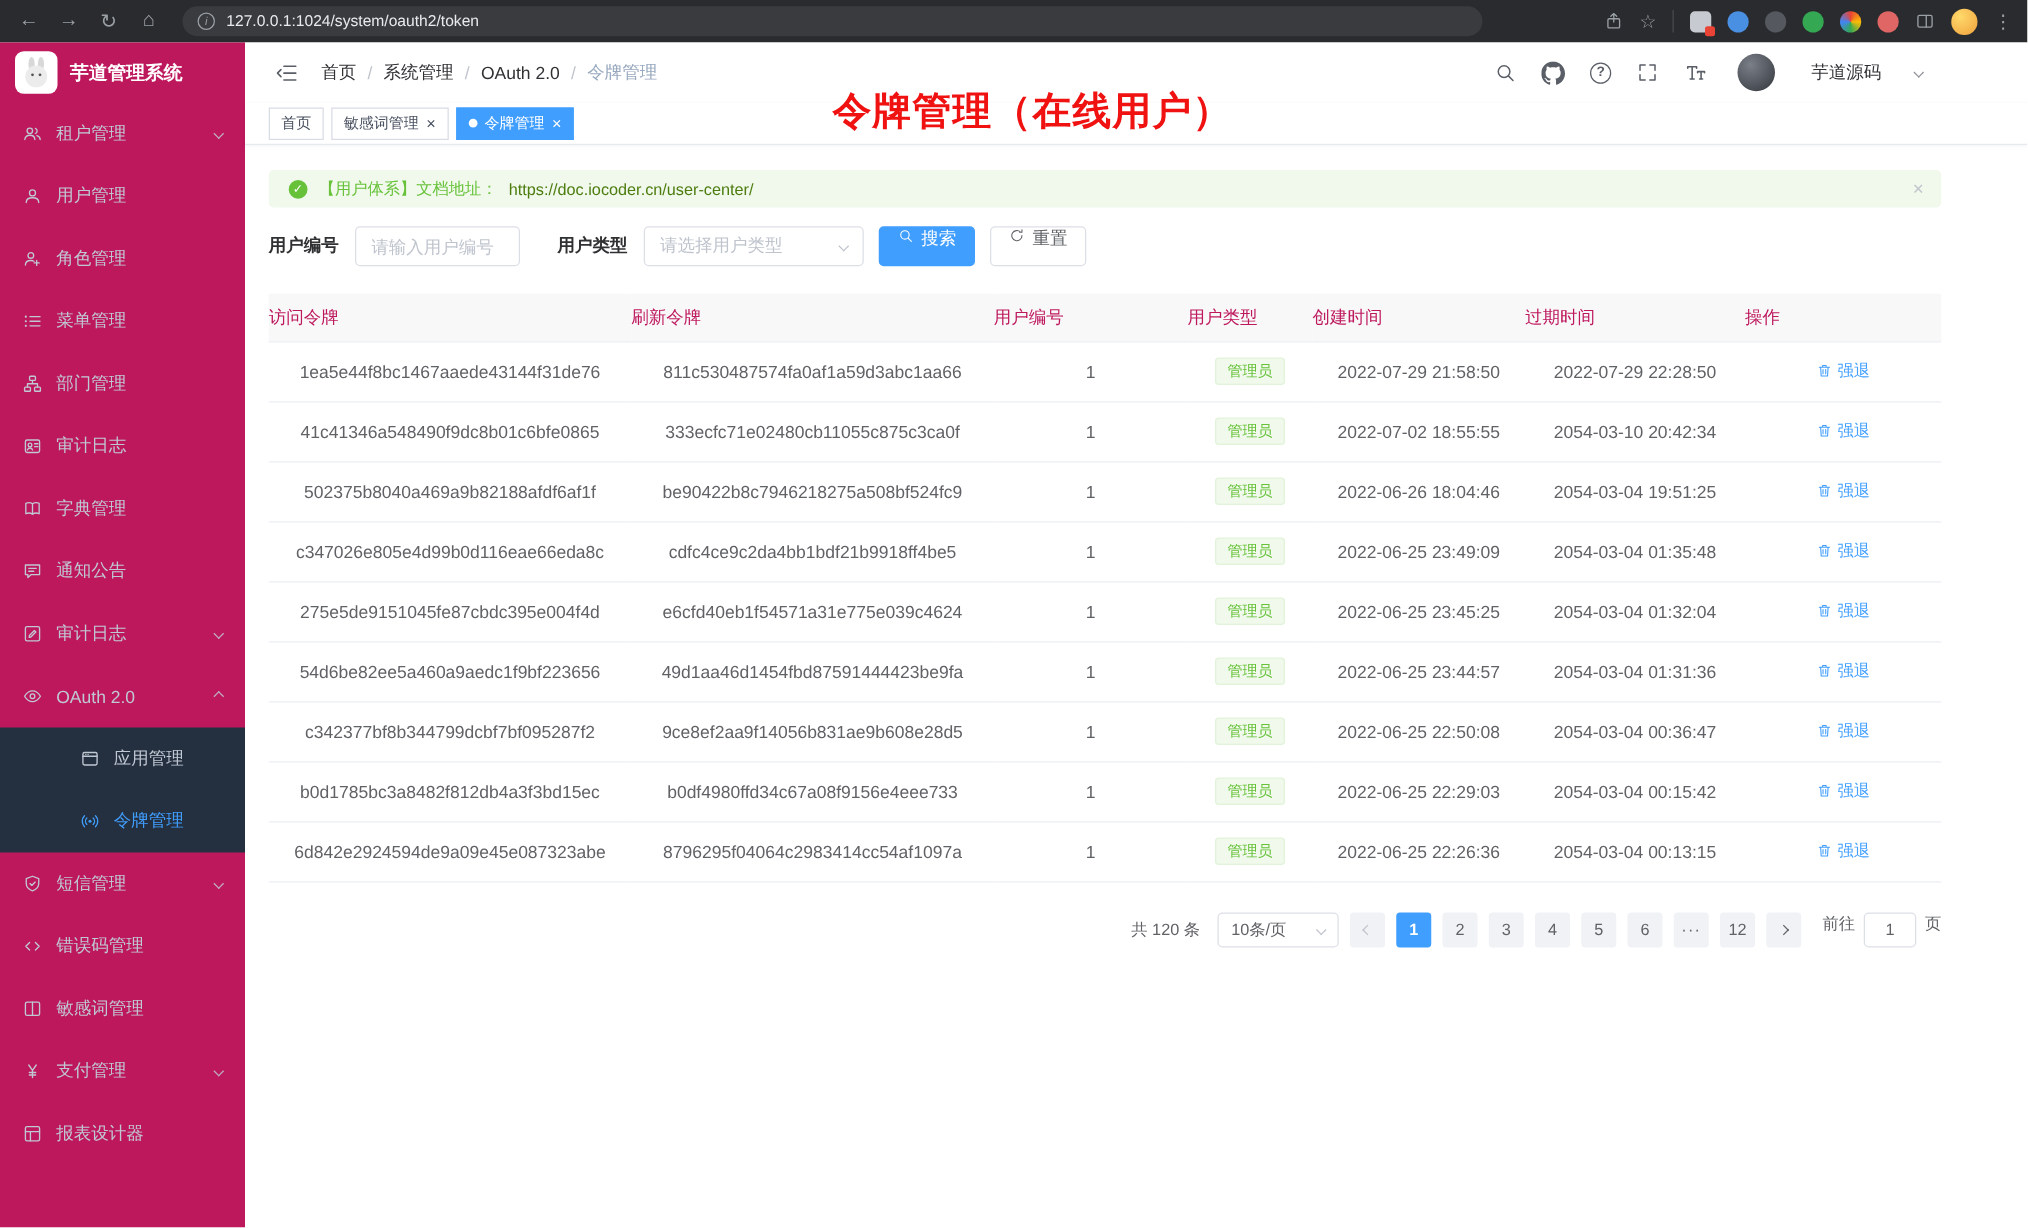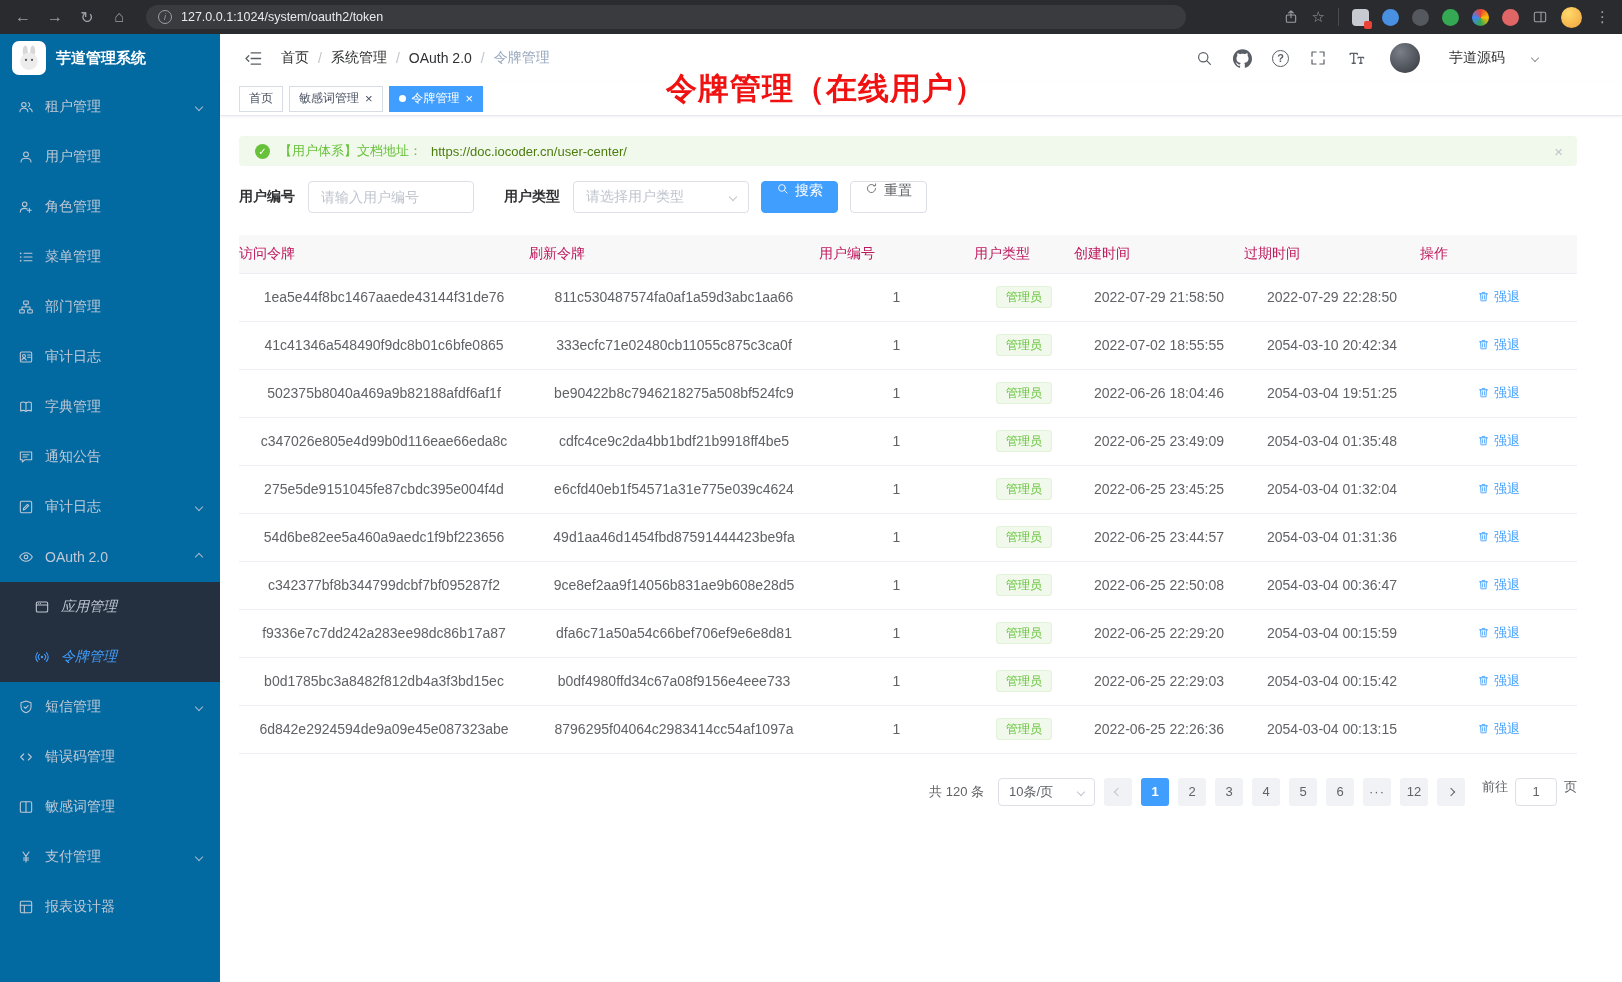--- a/index.html
+++ b/index.html
@@ -14,30 +14,30 @@
   .url { color:#e8eaed; font-size:12.5px; white-space:nowrap; }
   .bright { display:flex; align-items:center; gap:13px; margin-left:auto; }
   .bdiv { width:1px; height:18px; background:#4a4b4e; }
   .extdot { width:17px; height:17px; border-radius:50%; cursor:pointer; }
   .ext-puzzle { width:17px; height:17px; border-radius:4px; background:#c7cbd1; position:relative; cursor:pointer; }
   .ext-puzzle::after { content:""; position:absolute; right:-3px; bottom:-3px; width:8px; height:8px; border-radius:2px; background:#e94335; }
   .bavatar { width:21px; height:21px; border-radius:50%; background:radial-gradient(circle at 35% 30%, #ffd96b, #f0a23c); cursor:pointer; }
 
   
   .app { display:flex; height:948px; }
-  .sidebar { width:220px; background:#0369a1; color:#c0c8d4; flex-shrink:0; display:flex; flex-direction:column; }
+  .sidebar { width:196px; background:#be185d; color:#c0c8d4; flex-shrink:0; display:flex; flex-direction:column; }
   .logo-row { height:48px; display:flex; align-items:center; gap:10px; padding:0 12px; flex-shrink:0; }
   .logo-img { width:34px; height:34px; border-radius:7px; background:#fff; display:flex; align-items:center; justify-content:center; overflow:hidden; }
   .logo-title { color:#fff; font-weight:700; font-size:15px; white-space:nowrap; }
   .menu { font-size:14px; overflow:hidden; }
   .m-item { height:50px; display:flex; align-items:center; gap:11px; padding:0 18px; cursor:pointer; white-space:nowrap; }
   .m-item .lbl { flex:0 1 auto; }
   .m-chev { margin-left:auto; opacity:.85; display:flex; }
   .submenu { background:#24303f; }
-  .submenu .m-item { padding-left:34px;font-style:italic; }
+  .submenu .m-item { padding-left:64px; }
   .m-item.active { color:#409eff; }
 
   .ic { width:16px; height:16px; fill:none; stroke:currentColor; stroke-width:1.6; stroke-linecap:round; stroke-linejoin:round; flex-shrink:0; }
   .icf { fill:currentColor; stroke:none; }
   .chev { display:inline-block; width:6px; height:6px; border-right:1.4px solid currentColor; border-bottom:1.4px solid currentColor; transform:rotate(45deg); }
   .chev.up { transform:rotate(225deg); }
   .chev.left { transform:rotate(135deg); }
   .chev.right { transform:rotate(-45deg); }
 
   .main { flex:1; display:flex; flex-direction:column; background:#fff; min-width:0; }
@@ -67,21 +67,21 @@
   .content { padding:20px 0 0 19px; }
   .c-inner { width:1338px; }
 
   .alert { height:30px; background:#f0f9eb; border-radius:4px; display:flex; align-items:center; gap:9px; padding:0 16px; font-size:13px; color:#67c23a; position:relative; }
   .alert-check { width:15px; height:15px; border-radius:50%; background:#67c23a; color:#fff; font-size:10px; display:flex; align-items:center; justify-content:center; flex-shrink:0; }
   .alert-link { color:#4d7c0f; cursor:pointer; }
   .alert-x { position:absolute; right:14px; color:#c0c4cc; font-size:15px; cursor:pointer; }
 
   .filters { margin-top:15px; display:flex; align-items:center; font-size:14px; }
   .f-label { font-weight:700; color:#303133; margin-right:13px; }
-  .f-input { width:166px; height:32px; border:1px solid #dcdfe6; border-radius:4px; padding:13px 12px; font-size:14px; color:#606266; font-family:inherit; outline:none; }
+  .f-input { width:132px; height:32px; border:1px solid #dcdfe6; border-radius:4px; padding:13px 12px; font-size:14px; color:#606266; font-family:inherit; outline:none; }
   .f-input::placeholder { color:#bfc4cd; }
   .f-select { width:176px; height:32px; border:1px solid #dcdfe6; border-radius:4px; padding:0 12px; display:flex; align-items:center; justify-content:space-between; color:#bfc4cd; cursor:pointer;text-align:right; }
   .f-select .chev { color:#c0c4cc; }
   .gap30 { margin-left:30px; }
   .gap12 { margin-left:12px; }
   .btn { height:32px; border-radius:4px; padding:0 14px; display:inline-flex; align-items:flex-start; gap:6px; font-size:14px; cursor:pointer; }
   .btn .ic { width:13px; height:13px; }
   .btn-primary { background:#409eff; color:#fff; border:1px solid #409eff; }
   .btn-plain { background:#fff; color:#606266; border:1px solid #dcdfe6; }
 
@@ -513,34 +513,20 @@
               <td>2022-06-25 22:50:08</td>
               <td>2054-03-04 00:36:47</td>
               <td><span class="act">
                     <svg class="ic" viewBox="0 0 24 24">
                       <path d="M4.5 7h15M9.5 7V4.5h5V7M6.5 7l.8 13h9.4l.8-13M10 10.5v6M14 10.5v6"></path>
                     </svg>
                     <span>强退</span>
                   </span></td>
             </tr>
             <tr>
-              <td>f9336e7c7dd242a283ee98dc86b17a87</td>
-              <td>dfa6c71a50a54c66bef706ef9e6e8d81</td>
-              <td>1</td>
-              <td><span class="tag">管理员</span></td>
-              <td>2022-06-25 22:29:20</td>
-              <td>2054-03-04 00:15:59</td>
-              <td><span class="act">
-                    <svg class="ic" viewBox="0 0 24 24">
-                      <path d="M4.5 7h15M9.5 7V4.5h5V7M6.5 7l.8 13h9.4l.8-13M10 10.5v6M14 10.5v6"></path>
-                    </svg>
-                    <span>强退</span>
-                  </span></td>
-            </tr>
-            <tr>
               <td>b0d1785bc3a8482f812db4a3f3bd15ec</td>
               <td>b0df4980ffd34c67a08f9156e4eee733</td>
               <td>1</td>
               <td><span class="tag">管理员</span></td>
               <td>2022-06-25 22:29:03</td>
               <td>2054-03-04 00:15:42</td>
               <td><span class="act">
                     <svg class="ic" viewBox="0 0 24 24">
                       <path d="M4.5 7h15M9.5 7V4.5h5V7M6.5 7l.8 13h9.4l.8-13M10 10.5v6M14 10.5v6"></path>
                     </svg>

